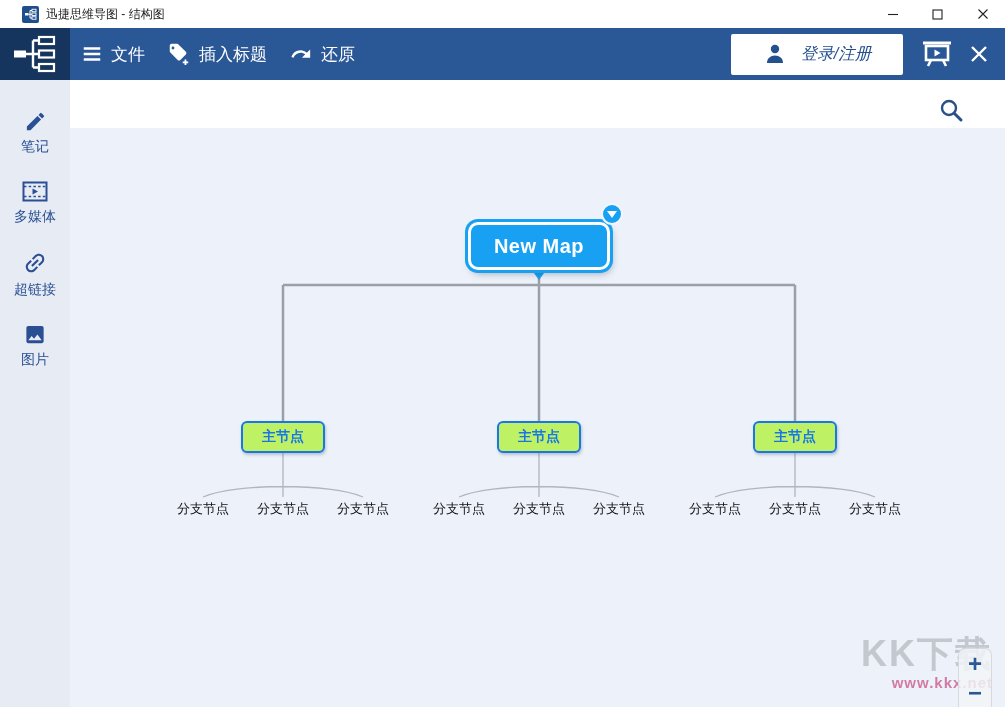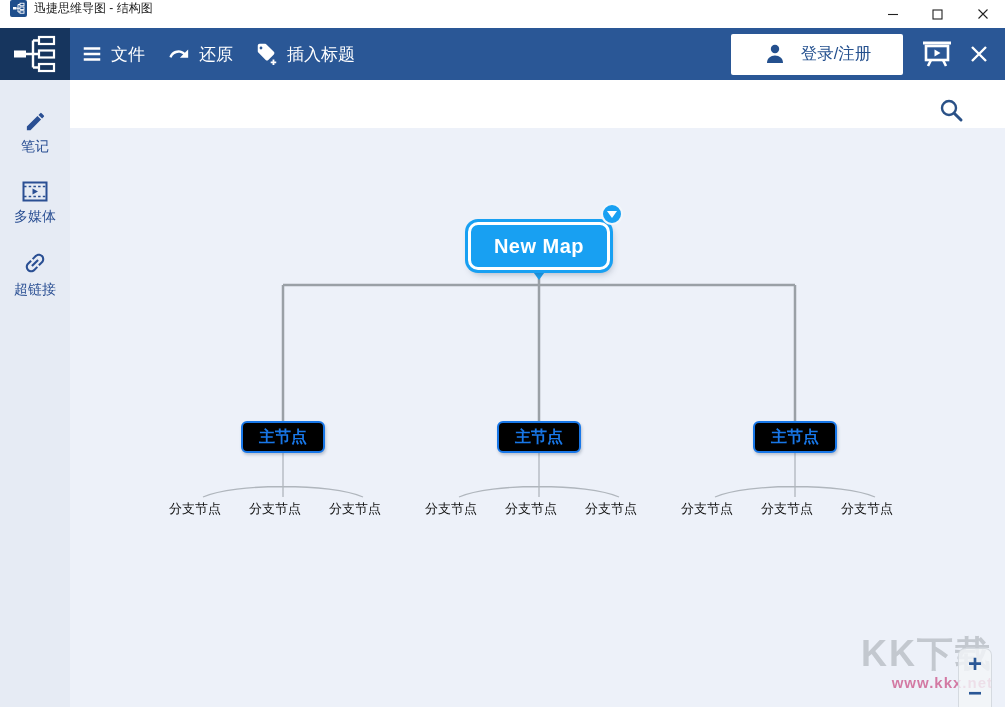--- a/index.html
+++ b/index.html
@@ -2,40 +2,40 @@
 <html><head>
 <meta charset="utf-8">
 <style>
   * { margin:0; padding:0; box-sizing:border-box; }
   html,body { width:1005px; height:707px; overflow:hidden;
     font-family:"Liberation Sans","DejaVu Sans",sans-serif; }
   .app { position:relative; width:1005px; height:707px; background:#fff; }
 
   
   .titlebar { position:absolute; left:0; top:0; width:1005px; height:28px;
-    background:#ffffff; display:flex; align-items:flex-start; }
+    background:#ffffff; display:flex; align-items:center;padding-left:12px; }
   .title-icon { width:17px; height:17px; margin-left:10px; background:#1e4e8c;
     border-radius:2px; display:flex; align-items:center; justify-content:center; }
   .title-text { margin-left:7px; font-size:12px; color:#1a1a1a; }
   .win-controls { margin-left:auto; display:flex; height:28px; }
   .win-btn { width:45px; height:28px; display:flex; align-items:center;
     justify-content:center; cursor:pointer; }
 
   
   .toolbar { position:absolute; left:0; top:28px; width:1005px; height:52px;
     background:#2a5796; display:flex; align-items:center; }
   .logo { width:70px; height:52px; background:#16355e; display:flex;
     align-items:center; justify-content:center; flex:0 0 auto; }
   .tb-item { display:flex; align-items:center; gap:8px; color:#fff;
     font-size:17px; padding:0 11px; height:52px; cursor:pointer; }
   .tb-item:first-of-type { margin-left:12px; }
   .tb-item svg { display:block; }
   .login-btn { margin-left:auto; width:172px; height:41px; background:#fff;
     border-radius:2px; display:flex; align-items:center; justify-content:center;
-    gap:14px; color:#24508e; font-size:16.5px; cursor:pointer; }
+    gap:14px; color:#24508e; font-size:16.5px; cursor:pointer;font-style:italic; }
   .present-btn { margin:0 10px 0 18px; cursor:pointer; display:flex; align-items:center; }
   .tb-close { margin-right:10px; cursor:pointer; display:flex; align-items:center; padding:0 6px; }
 
   
   .sidebar { position:absolute; left:0; top:80px; width:70px; height:627px;
     background:#e6ebf4; display:flex; flex-direction:column; align-items:center;
     padding-top:30px; gap:24px; }
   .sb-item { display:flex; flex-direction:column; align-items:center; gap:5px;
     cursor:pointer; width:70px; }
   .sb-label { font-size:14px; color:#2a4f93; }
@@ -52,26 +52,26 @@
 
   .root-node { position:absolute; left:398px; top:142px; width:142px; height:48px;
     background:#18a0f2; border:3px solid #ffffff; border-radius:10px;
     box-shadow:0 0 0 3px #18a0f2, 2px 4px 7px rgba(40,60,90,.35);
     display:flex; align-items:center; justify-content:center;
     color:#fff; font-size:20px; font-weight:bold; letter-spacing:.5px; cursor:pointer; }
   .collapse-badge { position:absolute; left:531px; top:123px; width:22px; height:22px;
     border-radius:50%; background:#18a0f2; border:2px solid #f2f6fb;
     display:flex; align-items:center; justify-content:center; cursor:pointer; }
 
-  .main-node { position:absolute; width:84px; height:32px; background:#000000;
+  .main-node { position:absolute; width:84px; height:32px; background:#bef264;
     border:2px solid #1877e8; border-radius:6px; display:flex; align-items:center;
-    justify-content:center; color:#1877e8; font-size:16px; font-weight:600;
+    justify-content:center; color:#1877e8; font-size:14px; font-weight:600;
     box-shadow:1px 2px 3px rgba(70,85,110,.3); cursor:pointer; }
 
-  .branch-node { position:absolute; width:68px; top:420px; 
+  .branch-node { position:absolute; width:68px; top:420px; text-align:center;
     font-size:13px; color:#111; cursor:pointer; }
 
   
   .watermark { position:absolute; right:12px; bottom:16px; text-align:right;
     z-index:1; pointer-events:none; }
   .wm-big { font-size:36px; font-weight:bold; color:#9aa0a6; opacity:.5;
     letter-spacing:2px; line-height:1; }
   .wm-url { font-size:15px; font-weight:bold; color:#be185d; opacity:.55;
     margin-top:2px; letter-spacing:1px; }
 
@@ -133,32 +133,32 @@
     <div class="tb-item">
       <svg width="22" height="22" viewBox="0 0 24 24">
         <path d="M3 6 H21 M3 12 H21 M3 18 H21" stroke="#fff" stroke-width="2.6"></path>
       </svg>
       <span>文件</span>
     </div>
 
 
 
     <div class="tb-item">
-      <svg width="24" height="22" viewBox="0 0 24 24">
-        <path d="M18.4 10.6C16.55 8.99 14.15 8 11.5 8c-4.65 0-8.58 3.03-9.96 7.22L3.9 16c1.05-3.19 4.05-5.5 7.6-5.5 1.95 0 3.73.72 5.12 1.88L13 16h9V7l-3.6 3.6z" fill="#fff"></path>
-      </svg>
-      <span>还原</span>
-    </div>
-
-    <div class="tb-item">
       <svg width="24" height="24" viewBox="0 0 26 26">
         <path d="M20.41 10.58l-8-8C12.05 2.22 11.55 2 11 2H5c-1.1 0-2 .9-2 2v6c0 .55.22 1.05.59 1.42l8 8c.36.36.86.58 1.41.58.55 0 1.05-.22 1.41-.59l6-6c.37-.36.59-.86.59-1.41 0-.55-.23-1.06-.59-1.42zM6.5 8C5.67 8 5 7.33 5 6.5S5.67 5 6.5 5 8 5.67 8 6.5 7.33 8 6.5 8z" fill="#fff"></path>
         <path d="M20 19 V25 M17 22 H23" stroke="#fff" stroke-width="2"></path>
       </svg>
       <span>插入标题</span>
+    </div>
+
+    <div class="tb-item">
+      <svg width="24" height="22" viewBox="0 0 24 24">
+        <path d="M18.4 10.6C16.55 8.99 14.15 8 11.5 8c-4.65 0-8.58 3.03-9.96 7.22L3.9 16c1.05-3.19 4.05-5.5 7.6-5.5 1.95 0 3.73.72 5.12 1.88L13 16h9V7l-3.6 3.6z" fill="#fff"></path>
+      </svg>
+      <span>还原</span>
     </div>
 
 
     <div class="login-btn">
       <svg width="24" height="24" viewBox="0 0 24 24">
         <circle cx="12" cy="7" r="4.2" fill="#24508e"></circle>
         <path d="M4 21c0-4.6 3.6-7.4 8-7.4s8 2.8 8 7.4z" fill="#24508e"></path>
       </svg>
       <span>登录/注册</span>
     </div>
@@ -193,20 +193,27 @@
         <path d="M2 16 H24" stroke="#2a4f93" stroke-width="1.4" stroke-dasharray="2.5 2.2"></path>
         <polygon points="10.5,8 16,11 10.5,14" fill="#2a4f93"></polygon>
       </svg>
       <span class="sb-label">多媒体</span>
     </div>
     <div class="sb-item">
       <svg width="26" height="26" viewBox="0 0 24 24" style="transform:rotate(-45deg)">
         <path d="M3.9 12c0-1.71 1.39-3.1 3.1-3.1h4V7H7c-2.76 0-5 2.24-5 5s2.24 5 5 5h4v-1.9H7c-1.71 0-3.1-1.39-3.1-3.1zM8 13h8v-2H8v2zm9-6h-4v1.9h4c1.71 0 3.1 1.39 3.1 3.1s-1.39 3.1-3.1 3.1h-4V17h4c2.76 0 5-2.24 5-5s-2.24-5-5-5z" fill="#2a4f93"></path>
       </svg>
       <span class="sb-label">超链接</span>
+    </div>
+    <div class="sb-item">
+      <svg width="24" height="23" viewBox="0 0 24 24">
+        <path d="M21 19V5c0-1.1-.9-2-2-2H5c-1.1 0-2 .9-2 2v14c0 1.1.9 2 2 2h14c1.1 0 2-.9 2-2zM8.5 13.5l2.5 3.01L14.5 12l4.5 6H5l3.5-4.5z" fill="#2a4f93"></path>
+        <circle cx="16.5" cy="7.5" r="1.6" fill="#2a4f93"></circle>
+      </svg>
+      <span class="sb-label">图片</span>
     </div>
   </div>
 
   <div class="content">
     <div class="whitebar"></div>
     <div class="search-btn">
       <svg width="30" height="30" viewBox="0 0 30 30">
         <circle cx="13" cy="12" r="7" fill="none" stroke="#2a5187" stroke-width="2.4"></circle>
         <path d="M18.2 17.2 L25 24" stroke="#2a5187" stroke-width="3" stroke-linecap="round"></path>
       </svg>

